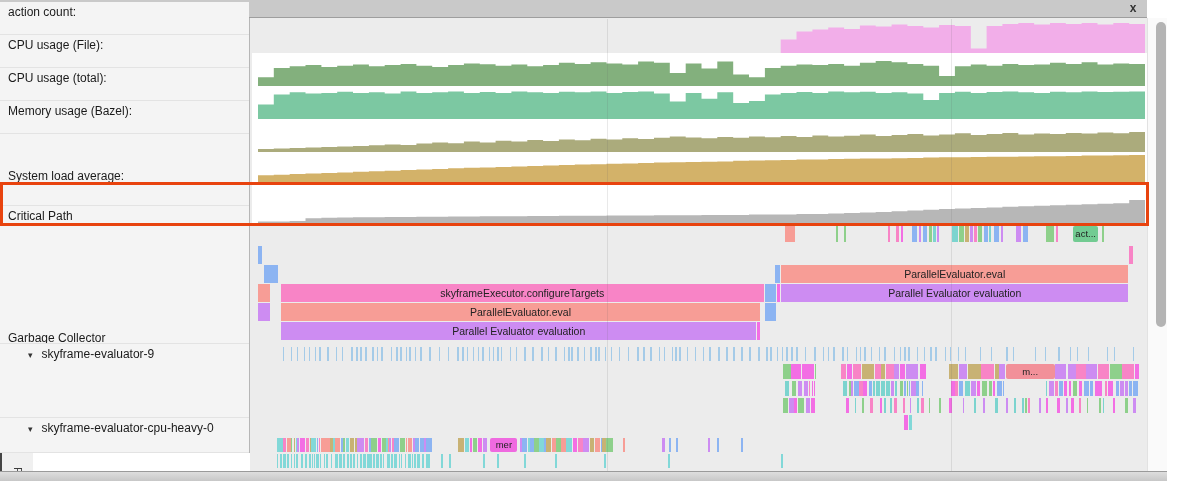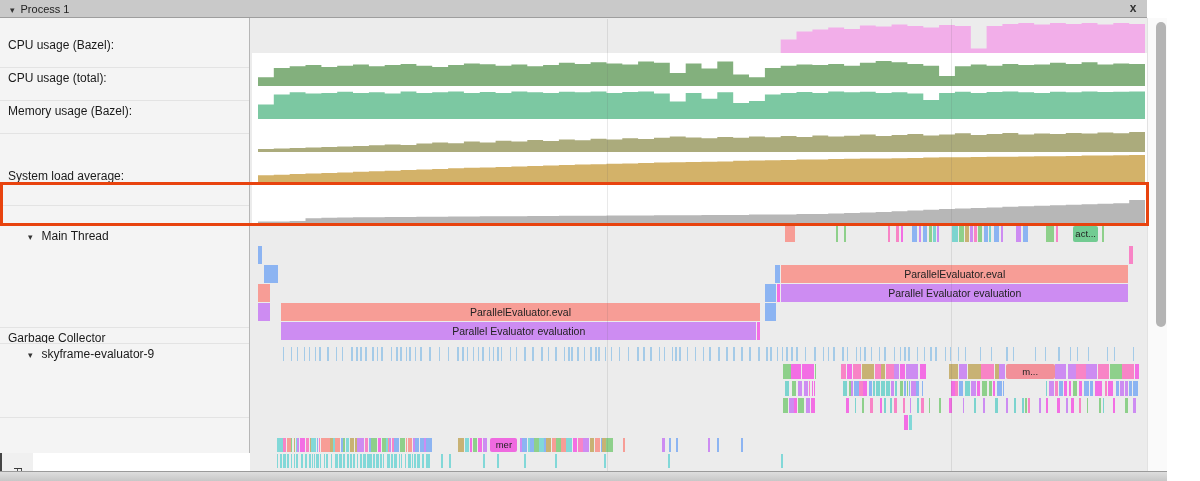--- a/index.html
+++ b/index.html
@@ -50,27 +50,29 @@
 
 <div id="stage">
   <div id="trackbg" class="abs"></div>
 
   <div id="header" class="abs">
     <span class="tri">▾</span><span>Process 1</span>
   </div>
   <div id="close-x" class="abs">x</div>
 
   <div id="label-col">
-      <div class="track-label" style="top: 35px; height: 33px;"><span>CPU usage (Bazel):</span></div>
+      <div class="track-label" style="top: 2px; height: 33px;"><span>action count:</span></div>
+      <div class="track-label" style="top: 35px; height: 33px;"><span>CPU usage (File):</span></div>
       <div class="track-label" style="top: 68px; height: 33px;"><span>CPU usage (total):</span></div>
       <div class="track-label" style="top: 101px; height: 33px;"><span>Memory usage (Bazel):</span></div>
       <div class="track-label" style="top: 166px; height: 40px;"><span>System load average:</span></div>
-      <div class="track-label" style="top: 226px; height: 102px;"><span class="arr">▾</span><span>Main Thread</span></div>
+      <div class="track-label" style="top: 206px; height: 20px;"><span>Critical Path</span></div>
       <div class="track-label" style="top: 328px; height: 16px;"><span>Garbage Collector</span></div>
       <div class="track-label" style="top: 344px; height: 74px;"><span class="arr">▾</span><span>skyframe-evaluator-9</span></div>
+      <div class="track-label" style="top: 418px; height: 35px;"><span class="arr">▾</span><span>skyframe-evaluator-cpu-heavy-0</span></div>
     </div>
 
   <div id="tracks" class="abs" style="left:0;top:0;width:1200px;height:481px;">
       <div style="position: absolute; left: 252px; top: 20px; width: 895px; height: 33px; background: rgb(236, 236, 236);"></div>
       <svg width="887" height="30" style="position: absolute; left: 258px; top: 23px; z-index: 1;">
         <path d="M0 30 L0.0 30 L15.8 30 L15.8 30 L31.7 30 L31.7 30 L47.5 30 L47.5 30 L63.4 30 L63.4 30 L79.2 30 L79.2 30 L95.0 30 L95.0 30 L110.9 30 L110.9 30 L126.7 30 L126.7 30 L142.6 30 L142.6 30 L158.4 30 L158.4 30 L174.2 30 L174.2 30 L190.1 30 L190.1 30 L205.9 30 L205.9 30 L221.8 30 L221.8 30 L237.6 30 L237.6 30 L253.4 30 L253.4 30 L269.3 30 L269.3 30 L285.1 30 L285.1 30 L300.9 30 L300.9 30 L316.8 30 L316.8 30 L332.6 30 L332.6 30 L348.5 30 L348.5 30 L364.3 30 L364.3 30 L380.1 30 L380.1 30 L396.0 30 L396.0 30 L411.8 30 L411.8 30 L427.7 30 L427.7 30 L443.5 30 L443.5 30 L459.3 30 L459.3 30 L475.2 30 L475.2 30 L491.0 30 L491.0 30 L506.9 30 L506.9 30 L522.7 30 L522.7 16.5 L538.5 16.5 L538.5 8.4 L554.4 8.4 L554.4 6.6 L570.2 6.6 L570.2 4.5 L586.1 4.5 L586.1 6 L601.9 6 L601.9 2.4 L617.7 2.4 L617.7 3.6 L633.6 3.6 L633.6 1.5 L649.4 1.5 L649.4 3 L665.3 3 L665.3 4.5 L681.1 4.5 L681.1 2.1 L696.9 2.1 L696.9 3 L712.8 3 L712.8 25.5 L728.6 25.5 L728.6 3 L744.4 3 L744.4 0.9 L760.3 0.9 L760.3 0 L776.1 0 L776.1 1.5 L792.0 1.5 L792.0 0 L807.8 0 L807.8 0.9 L823.6 0.9 L823.6 0 L839.5 0 L839.5 1.5 L855.3 1.5 L855.3 0 L871.2 0 L871.2 0.9 L887.0 0.9 L887 30 Z" fill="#f2aee9"></path>
       </svg>
       <div style="position: absolute; left: 252px; top: 53px; width: 895px; height: 33px; background: rgb(255, 255, 255);"></div>
       <svg width="887" height="29" style="position: absolute; left: 258px; top: 57px; z-index: 1;">
         <path d="M0 29 L0.0 20.3 L15.8 20.3 L15.8 11 L31.7 11 L31.7 9.3 L47.5 9.3 L47.5 8.1 L63.4 8.1 L63.4 9.9 L79.2 9.9 L79.2 8.7 L95.0 8.7 L95.0 7.5 L110.9 7.5 L110.9 9.3 L126.7 9.3 L126.7 8.1 L142.6 8.1 L142.6 7 L158.4 7 L158.4 8.7 L174.2 8.7 L174.2 10.1 L190.1 10.1 L190.1 8.1 L205.9 8.1 L205.9 6.4 L221.8 6.4 L221.8 7.3 L237.6 7.3 L237.6 8.7 L253.4 8.7 L253.4 7.5 L269.3 7.5 L269.3 9.3 L285.1 9.3 L285.1 8.1 L300.9 8.1 L300.9 5.8 L316.8 5.8 L316.8 7 L332.6 7 L332.6 5.2 L348.5 5.2 L348.5 6.4 L364.3 6.4 L364.3 7.5 L380.1 7.5 L380.1 4.4 L396.0 4.4 L396.0 5.8 L411.8 5.8 L411.8 15.9 L427.7 15.9 L427.7 6.4 L443.5 6.4 L443.5 11.6 L459.3 11.6 L459.3 4.6 L475.2 4.6 L475.2 17.4 L491.0 17.4 L491.0 20.3 L506.9 20.3 L506.9 11 L522.7 11 L522.7 8.7 L538.5 8.7 L538.5 7.5 L554.4 7.5 L554.4 8.1 L570.2 8.1 L570.2 7 L586.1 7 L586.1 8.7 L601.9 8.7 L601.9 5.8 L617.7 5.8 L617.7 4.1 L633.6 4.1 L633.6 5.2 L649.4 5.2 L649.4 7 L665.3 7 L665.3 8.7 L681.1 8.7 L681.1 18.9 L696.9 18.9 L696.9 9.3 L712.8 9.3 L712.8 7.5 L728.6 7.5 L728.6 8.7 L744.4 8.7 L744.4 7 L760.3 7 L760.3 8.1 L776.1 8.1 L776.1 7.5 L792.0 7.5 L792.0 5.8 L807.8 5.8 L807.8 7 L823.6 7 L823.6 5.2 L839.5 5.2 L839.5 7.5 L855.3 7.5 L855.3 6.4 L871.2 6.4 L871.2 7 L887.0 7 L887 29 Z" fill="#83b07d"></path>
@@ -120,20 +122,21 @@
       <div class="slice" style="position: absolute; left: 1045.66px; top: 226px; width: 8px; height: 16px; background: rgb(142, 208, 139);"></div>
       <div class="slice" style="position: absolute; left: 1056.3px; top: 226px; width: 2px; height: 16px; background: rgb(248, 132, 198);"></div>
       <div class="slice" style="position: absolute; left: 1101.54px; top: 226px; width: 2px; height: 16px; background: rgb(142, 208, 139);"></div>
       <div class="badge" style="position: absolute; left: 1073.15px; top: 226px; width: 25px; height: 16px; background: rgb(114, 203, 146); line-height: 16px;">act...</div>
       <div class="slice" style="position: absolute; left: 258px; top: 246px; width: 4.435px; height: 18px; background: rgb(140, 180, 242); line-height: 18px;"></div>
       <div class="slice" style="position: absolute; left: 1129.03px; top: 246px; width: 3.548px; height: 18px; background: rgb(248, 132, 198); line-height: 18px;"></div>
       <div class="slice" style="position: absolute; left: 264.209px; top: 265px; width: 14.192px; height: 18px; background: rgb(140, 180, 242); line-height: 18px;"></div>
       <div class="slice" style="position: absolute; left: 775.121px; top: 265px; width: 4.435px; height: 18px; background: rgb(140, 180, 242); line-height: 18px;"></div>
       <div class="slice" style="position: absolute; left: 781.33px; top: 265px; width: 346.817px; height: 18px; background: rgb(247, 157, 150); line-height: 18px;">ParallelEvaluator.eval</div>
       <div class="slice" style="position: absolute; left: 258px; top: 284px; width: 12.418px; height: 18px; background: rgb(247, 157, 150); line-height: 18px;"></div>
+      <div class="slice" style="position: absolute; left: 281.062px; top: 284px; width: 482.528px; height: 18px; background: rgb(248, 132, 198); line-height: 18px;">skyframeExecutor.configureTargets</div>
       <div class="slice" style="position: absolute; left: 764.92px; top: 284px; width: 10.644px; height: 18px; background: rgb(140, 180, 242); line-height: 18px;"></div>
       <div class="slice" style="position: absolute; left: 776.895px; top: 284px; width: 3.548px; height: 18px; background: rgb(243, 110, 228); line-height: 18px;"></div>
       <div class="slice" style="position: absolute; left: 781.33px; top: 284px; width: 346.817px; height: 18px; background: rgb(205, 140, 242); line-height: 18px;">Parallel Evaluator evaluation</div>
       <div class="slice" style="position: absolute; left: 258px; top: 303px; width: 12.418px; height: 18px; background: rgb(205, 140, 242); line-height: 18px;"></div>
       <div class="slice" style="position: absolute; left: 281.062px; top: 303px; width: 478.98px; height: 18px; background: rgb(247, 157, 150); line-height: 18px;">ParallelEvaluator.eval</div>
       <div class="slice" style="position: absolute; left: 764.92px; top: 303px; width: 10.644px; height: 18px; background: rgb(140, 180, 242); line-height: 18px;"></div>
       <div class="slice" style="position: absolute; left: 281.062px; top: 322px; width: 475.432px; height: 18px; background: rgb(205, 140, 242); line-height: 18px;">Parallel Evaluator evaluation</div>
       <div class="slice" style="position: absolute; left: 756.938px; top: 322px; width: 2.661px; height: 18px; background: rgb(243, 110, 228); line-height: 18px;"></div>
       <div style="position: absolute; left: 282.836px; top: 347px; width: 1.5px; height: 14px; background: rgb(165, 203, 232);"></div>
       <div style="position: absolute; left: 290.928px; top: 347px; width: 1.5px; height: 14px; background: rgb(165, 203, 232);"></div>

